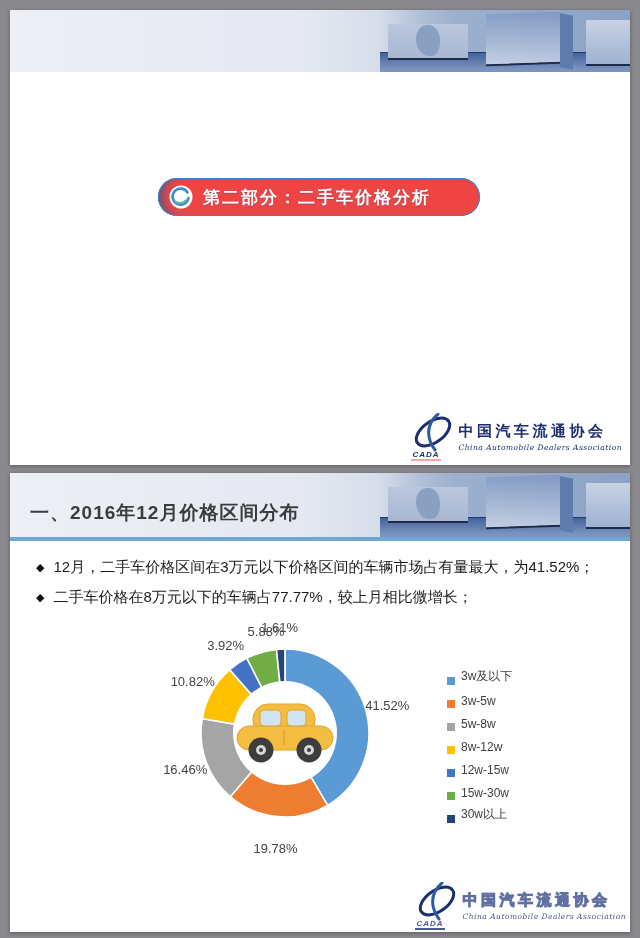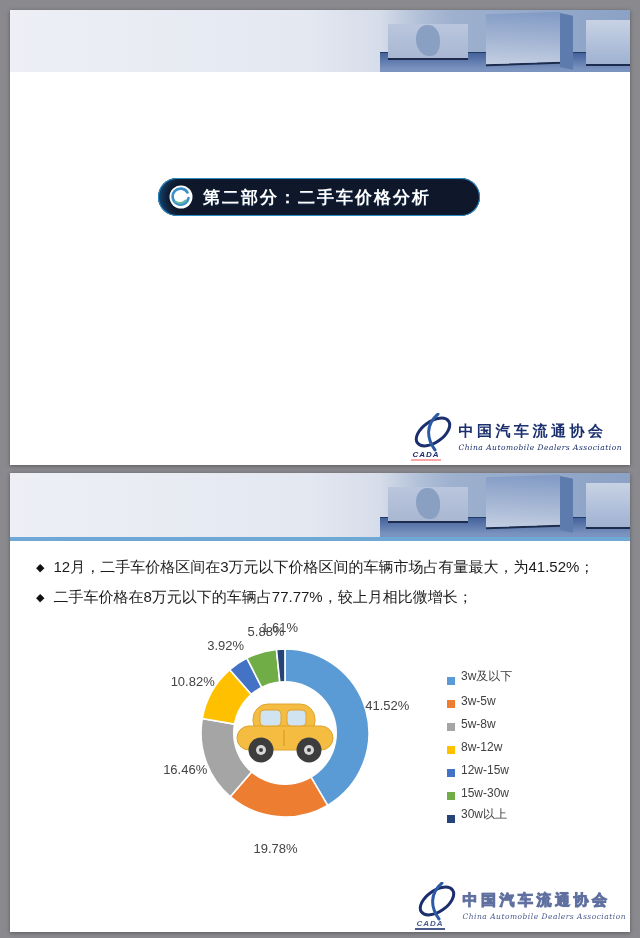--- a/index.html
+++ b/index.html
@@ -87,21 +87,21 @@
       <div class="cubes">
         <div class="floor"></div>
         <div class="cube cube-a">
           <span class="blob"></span>
         </div>
         <div class="cube cube-b"></div>
         <div class="cube cube-c"></div>
       </div>
     </div>
 
-    <div class="pill" style="background: #0f172a;">
+    <div class="pill" style="background: #ef4444;">
       <span class="pill-icon">
         <svg viewBox="0 0 24 24" width="24" height="24">
           <circle cx="12" cy="12" r="11.5" fill="#ffffff"></circle>
           <path d="M18.5 7.5 A8 8 0 1 0 19.5 13" stroke="#3a8fc9" stroke-width="2.6" fill="none" stroke-linecap="round"></path>
           <path d="M6.5 16.5 A7.5 7.5 0 0 0 16.5 15.5" stroke="#69b7a0" stroke-width="2" fill="none" stroke-linecap="round"></path>
         </svg>
       </span>
       <span class="pill-text">第二部分：二手车价格分析</span>
     </div>
 
@@ -115,20 +115,21 @@
       </div>
       <div class="logo-text">
         <div class="logo-cn">中国汽车流通协会</div>
         <div class="logo-en">China Automobile Dealers Association</div>
       </div>
     </div>
   </section>
 
   <section class="slide slide2">
     <div class="band">
+      <h2 class="slide-title">一、2016年12月价格区间分布</h2>
       <div class="cubes">
         <div class="floor"></div>
         <div class="cube cube-a">
           <span class="blob"></span>
         </div>
         <div class="cube cube-b"></div>
         <div class="cube cube-c"></div>
       </div>
     </div>
     <div class="band-rule" style="background: rgb(111, 168, 212);"></div>

